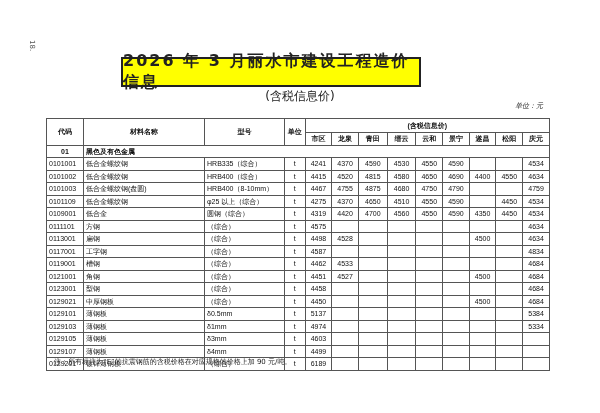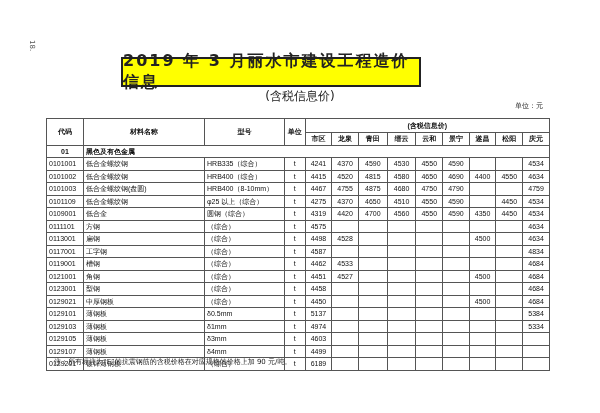--- a/index.html
+++ b/index.html
@@ -5,38 +5,38 @@
   html, body { margin:0; padding:0; }
   body { width:600px; height:413px; background:#fff; position:relative; overflow:hidden;
          font-family:"DejaVu Sans", sans-serif; color:#111; }
   .pagenum { position:absolute; left:36px; top:40px; font-size:7px; color:#555;
              transform:rotate(90deg); transform-origin:left top; }
   .titlebox { position:absolute; left:121px; top:57px; width:300px; height:30px;
               background:#ffff00; border:2px solid #222; box-sizing:border-box;
               display:flex; align-items:center; justify-content:center;
               font-size:16px; font-weight:bold; letter-spacing:2px; color:#222; }
   .subtitle { position:absolute; left:0; width:600px; top:88px; text-align:center; font-size:12px; color:#222; }
-  .unit { position:absolute; left:515px; top:101px; font-size:7px; color:#222; }
+  .unit { position:absolute; left:515px; top:101px; font-size:7px; color:#222;font-style:italic; }
   table.grid { position:absolute; left:46px; top:118px; width:504px; border-collapse:collapse;
                font-family:"Liberation Sans", sans-serif; font-size:7px; table-layout:fixed; }
   table.grid td, table.grid th { border:1px solid #555; padding:0 2px; height:11.5px; line-height:11px;
                white-space:nowrap; overflow:hidden; }
   table.grid th { font-weight:bold; text-align:center; background:#fff; }
   table.grid .hdr-main { height:13px; }
   .c { text-align:center; }
   .num { text-align:center; }
   .section td { font-weight:bold; }
   .note { position:absolute; left:54px; top:357px; font-size:7px; color:#222; }
 </style>
 </head>
 <body>
 
 <div class="pagenum">18.</div>
 <div class="titlebox">
-  <span>2019 年 3 月丽水市建设工程造价信息</span>
+  <span>2026 年 3 月丽水市建设工程造价信息</span>
 </div>
 <div class="subtitle">(含税信息价)</div>
 <div class="unit">单位：元</div>
 
 <table class="grid">
   <colgroup>
     <col style="width:36px">
       <col style="width:118px">
       <col style="width:78px">
       <col style="width:20px">

